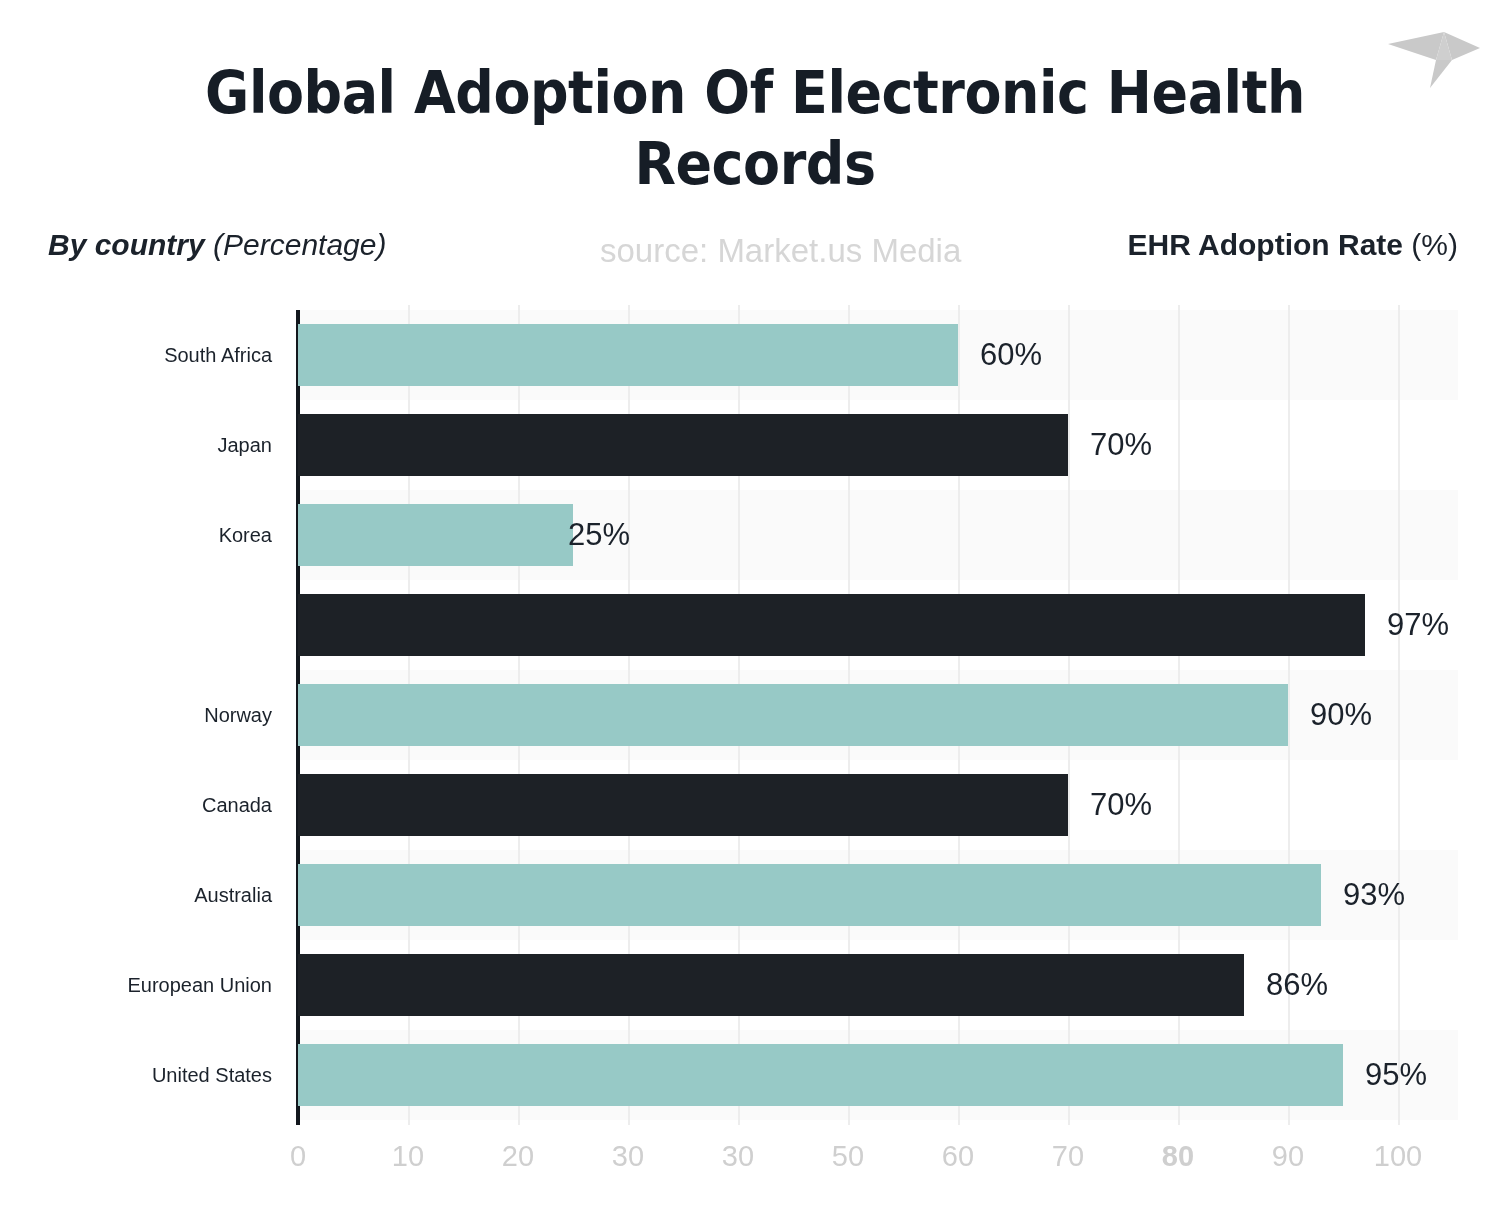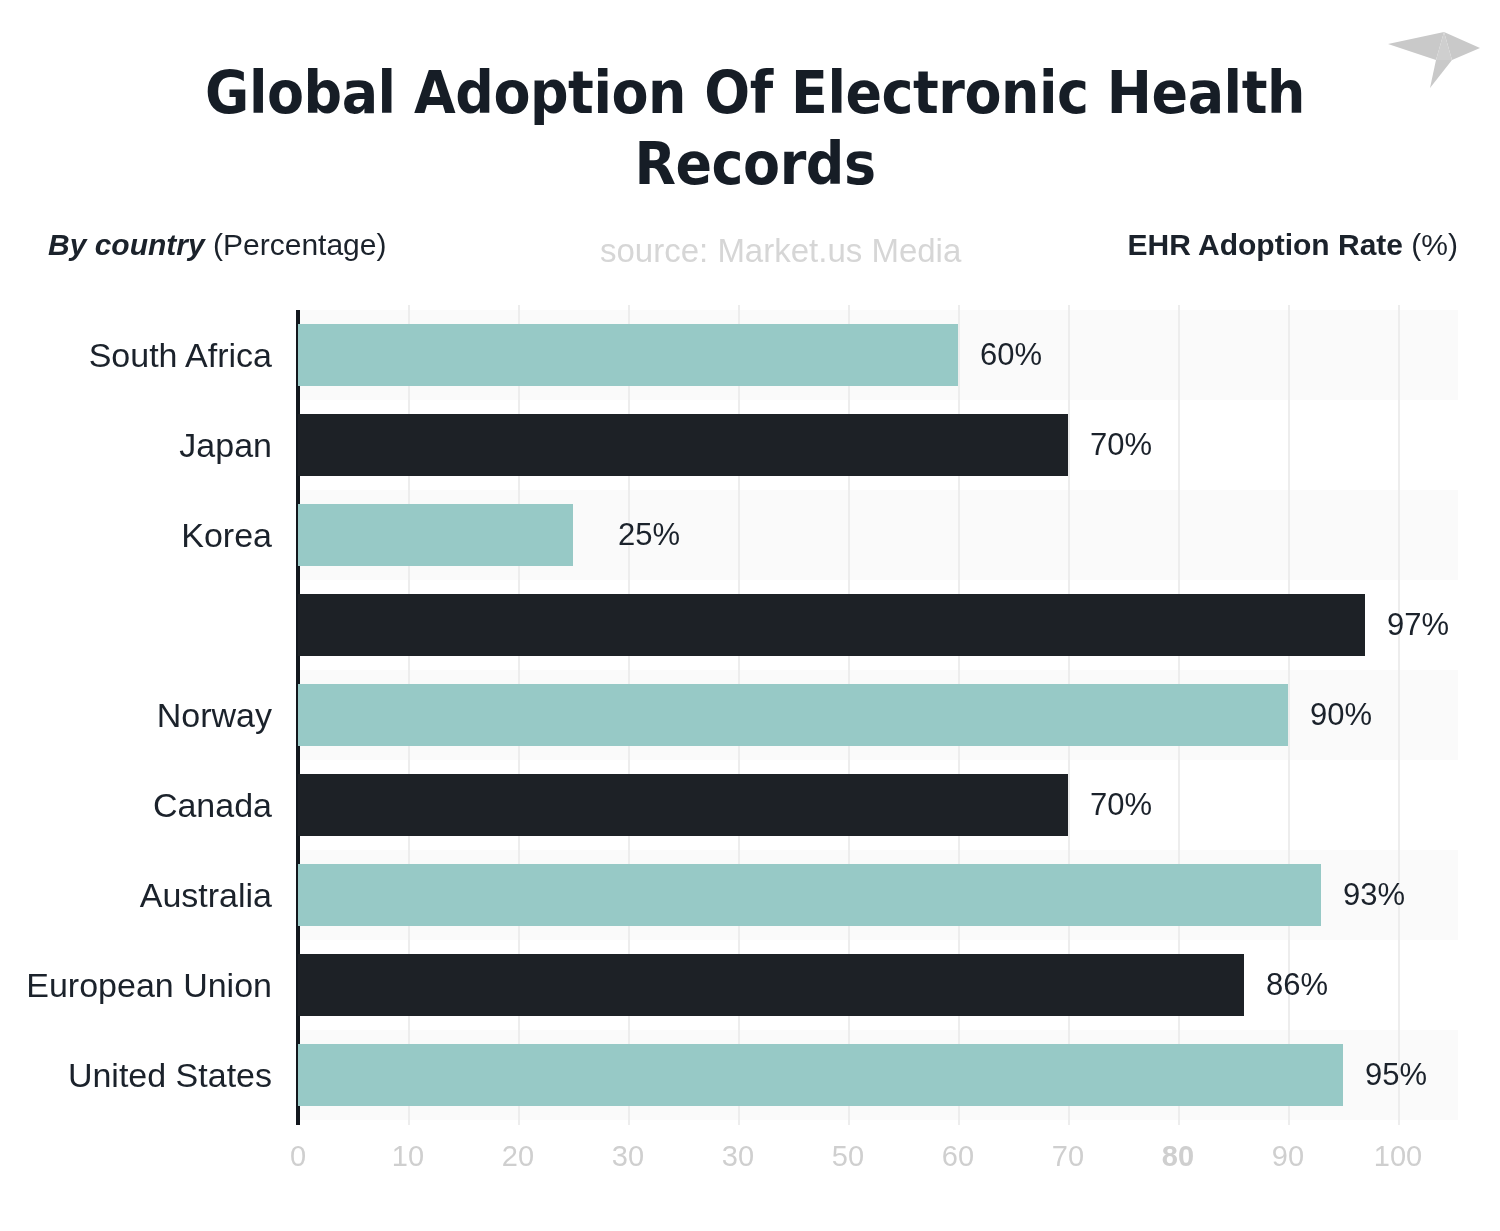--- a/index.html
+++ b/index.html
@@ -52,21 +52,21 @@
   }
   #by-country {
     position: absolute;
     left: 48px;
     top: 0;
     font-size: 30px;
     color: #1b222b;
     white-space: nowrap;
   }
   #by-country .strong { font-weight: bold; font-style: italic; }
-  #by-country .light  { font-weight: normal; }
+  #by-country .light  { font-weight: normal; font-style: italic; }
 
   #source-note {
     position: absolute;
     left: 600px;
     top: 4px;
     font-size: 33px;
     color: #d6d6d6;
     white-space: nowrap;
   }
 
@@ -126,21 +126,21 @@
   }
   .row-label {
     position: absolute;
     left: 0;
     top: 0;
     width: 272px;
     height: 90px;
     display: flex;
     align-items: center;
     justify-content: flex-end;
-    font-size: 34px;
+    font-size: 20px;
     color: #1b222b;
     white-space: nowrap;
   }
   .bar {
     position: absolute;
     left: 298px;
     top: 14px;
     height: 62px;
   }
   .bar.teal { background: #97c9c6; }
@@ -223,21 +223,21 @@
         <div class="bar-value" style="left: 980px;">60%</div>
       </div>
       <div class="row" style="top: 95px;">
         <div class="row-label">Japan</div>
         <div class="bar dark" style="width: 770px;"></div>
         <div class="bar-value" style="left: 1090px;">70%</div>
       </div>
       <div class="row" style="top: 185px;">
         <div class="row-label">Korea</div>
         <div class="bar teal" style="width: 275px;"></div>
-        <div class="bar-value" style="left: 618px;">25%</div>
+        <div class="bar-value" style="left: 568px;">25%</div>
       </div>
       <div class="row" style="top: 275px;">
         <div class="bar dark" style="width: 1067px;"></div>
         <div class="bar-value" style="left: 1387px;">97%</div>
       </div>
       <div class="row" style="top: 365px;">
         <div class="row-label">Norway</div>
         <div class="bar teal" style="width: 990px;"></div>
         <div class="bar-value" style="left: 1310px;">90%</div>
       </div>

